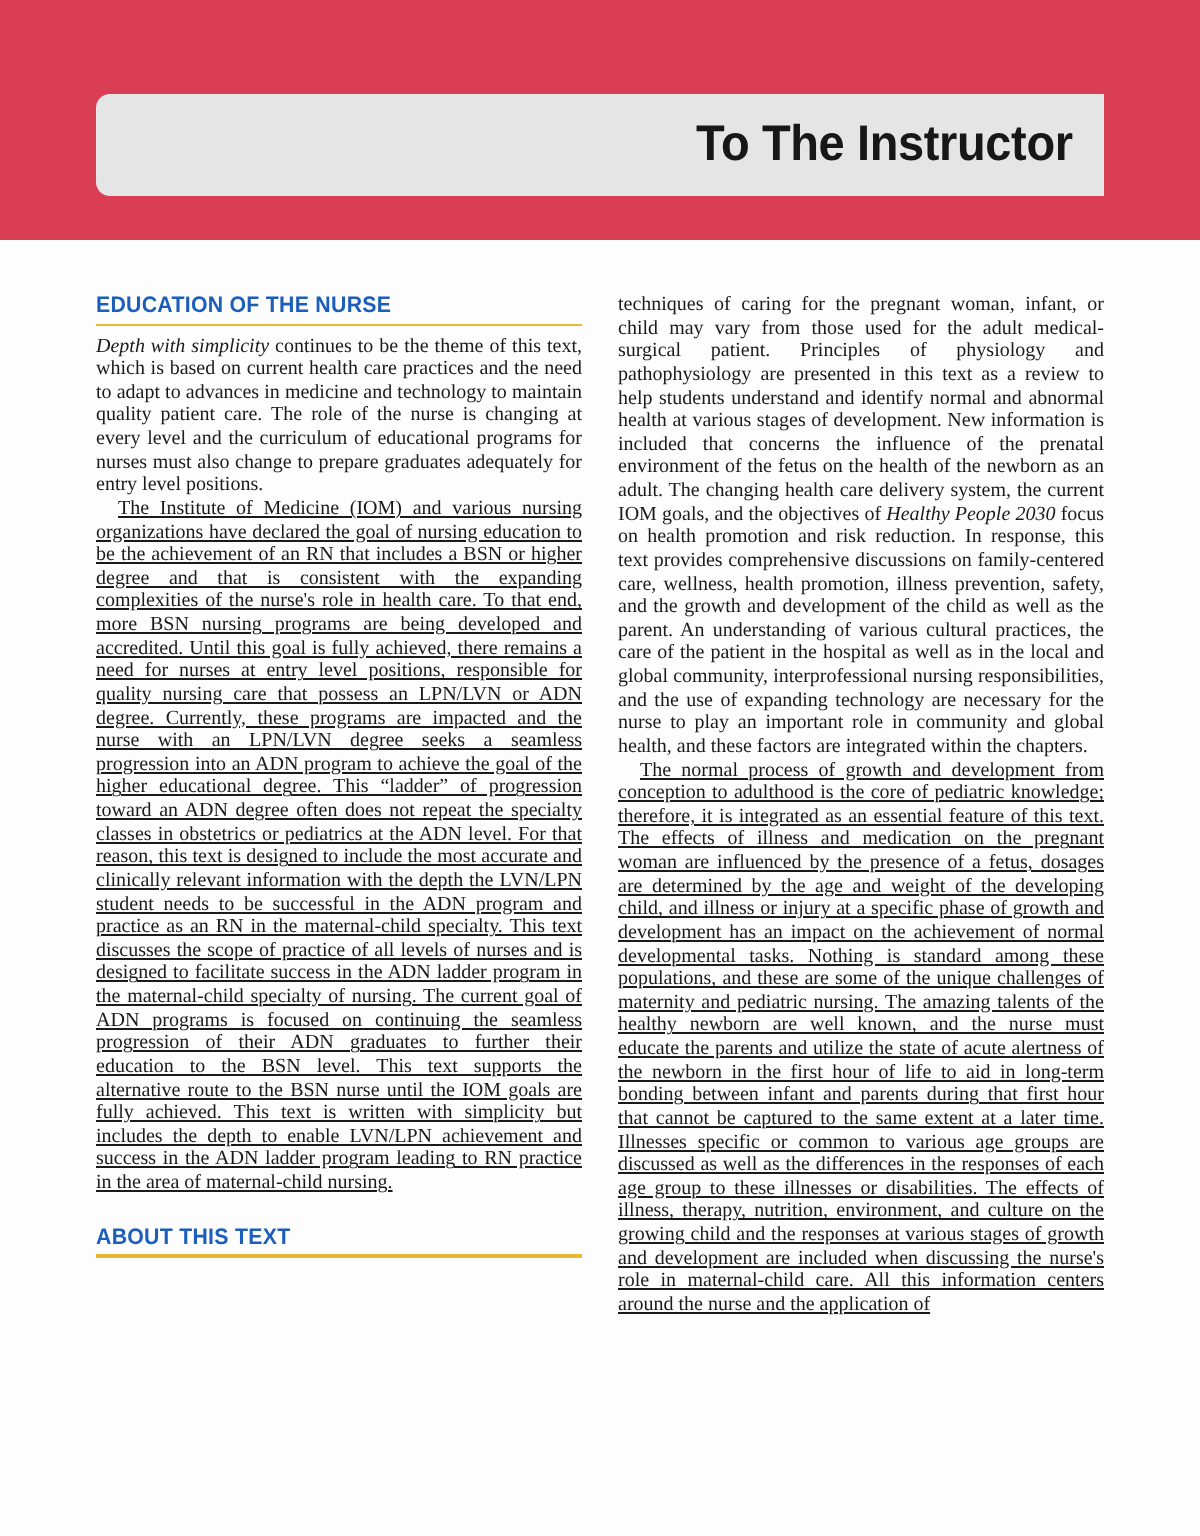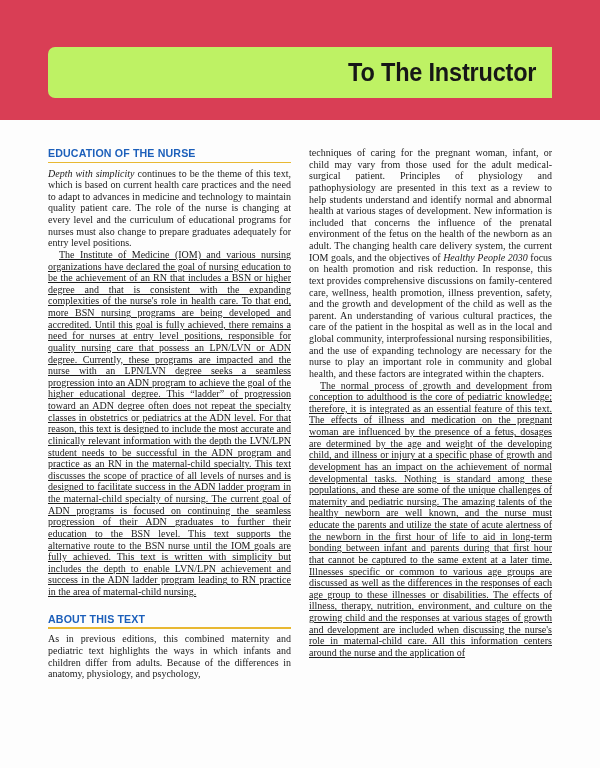--- a/index.html
+++ b/index.html
@@ -23,21 +23,21 @@
     width: 600px;
     height: 120px;
     background: #d93e55;
   }
   .header-plate {
     position: absolute;
     left: 48px;
     top: 47px;
     width: 504px;
     height: 51px;
-    background: #bef264;
+    background: #e5e5e5;
     border-radius: 7px 0 0 7px;
     box-sizing: border-box;
     display: flex;
     align-items: center;
     justify-content: flex-end;
   }
   .header-title {
     font-family: "Liberation Sans Narrow", "Liberation Sans", sans-serif;
     font-weight: bold;
     font-size: 25px;
@@ -149,21 +149,20 @@
 
         <p class="para">The Institute of Medicine (IOM) and various nursing organizations have declared the goal of nursing education to be the achievement of an RN that includes a BSN or higher degree and that is consistent with the expanding complexities of the nurse's role in health care. To that end, more BSN nursing programs are being developed and accredited. Until this goal is fully achieved, there remains a need for nurses at entry level positions, responsible for quality nursing care that possess an LPN/LVN or ADN degree. Currently, these programs are impacted and the nurse with an LPN/LVN degree seeks a seamless progression into an ADN program to achieve the goal of the higher educational degree. This “ladder” of progression toward an ADN degree often does not repeat the specialty classes in obstetrics or pediatrics at the ADN level. For that reason, this text is designed to include the most accurate and clinically relevant information with the depth the LVN/LPN student needs to be successful in the ADN program and practice as an RN in the maternal-child specialty. This text discusses the scope of practice of all levels of nurses and is designed to facilitate success in the ADN ladder program in the maternal-child specialty of nursing. The current goal of ADN programs is focused on continuing the seamless progression of their ADN graduates to further their education to the BSN level. This text supports the alternative route to the BSN nurse until the IOM goals are fully achieved. This text is written with simplicity but includes the depth to enable LVN/LPN achievement and success in the ADN ladder program leading to RN practice in the area of maternal-child nursing.</p>
       </div>
 
       <div class="section-spacer"></div>
 
       <div>
         <div class="section-heading">ABOUT THIS TEXT</div>
         <div class="heading-rule"></div>
 
-        <p class="para">As in previous editions, this combined maternity and pediatric text highlights the ways in which infants and children differ from adults. Because of the differences in anatomy, physiology, and psychology,</p>
       </div>
 
     </div>
 
     <div class="column">
 
       <p class="para"><span>techniques of caring for the pregnant woman, infant, or child may vary from those used for the adult medical-surgical patient. Principles of physiology and pathophysiology are presented in this text as a review to help students understand and identify normal and abnormal health at various stages of development. New information is included that concerns the influence of the prenatal environment of the fetus on the health of the newborn as an adult. The changing health care delivery system, the current IOM goals, and the objectives of </span><span class="italic">Healthy People 2030</span><span> focus on health promotion and risk reduction. In response, this text provides comprehensive discussions on family-centered care, wellness, health promotion, illness prevention, safety, and the growth and development of the child as well as the parent. An understanding of various cultural practices, the care of the patient in the hospital as well as in the local and global community, interprofessional nursing responsibilities, and the use of expanding technology are necessary for the nurse to play an important role in community and global health, and these factors are integrated within the chapters.</span></p>
 
       <p class="para">The normal process of growth and development from conception to adulthood is the core of pediatric knowledge; therefore, it is integrated as an essential feature of this text. The effects of illness and medication on the pregnant woman are influenced by the presence of a fetus, dosages are determined by the age and weight of the developing child, and illness or injury at a specific phase of growth and development has an impact on the achievement of normal developmental tasks. Nothing is standard among these populations, and these are some of the unique challenges of maternity and pediatric nursing. The amazing talents of the healthy newborn are well known, and the nurse must educate the parents and utilize the state of acute alertness of the newborn in the first hour of life to aid in long-term bonding between infant and parents during that first hour that cannot be captured to the same extent at a later time. Illnesses specific or common to various age groups are discussed as well as the differences in the responses of each age group to these illnesses or disabilities. The effects of illness, therapy, nutrition, environment, and culture on the growing child and the responses at various stages of growth and development are included when discussing the nurse's role in maternal-child care. All this information centers around the nurse and the application of</p>
 

